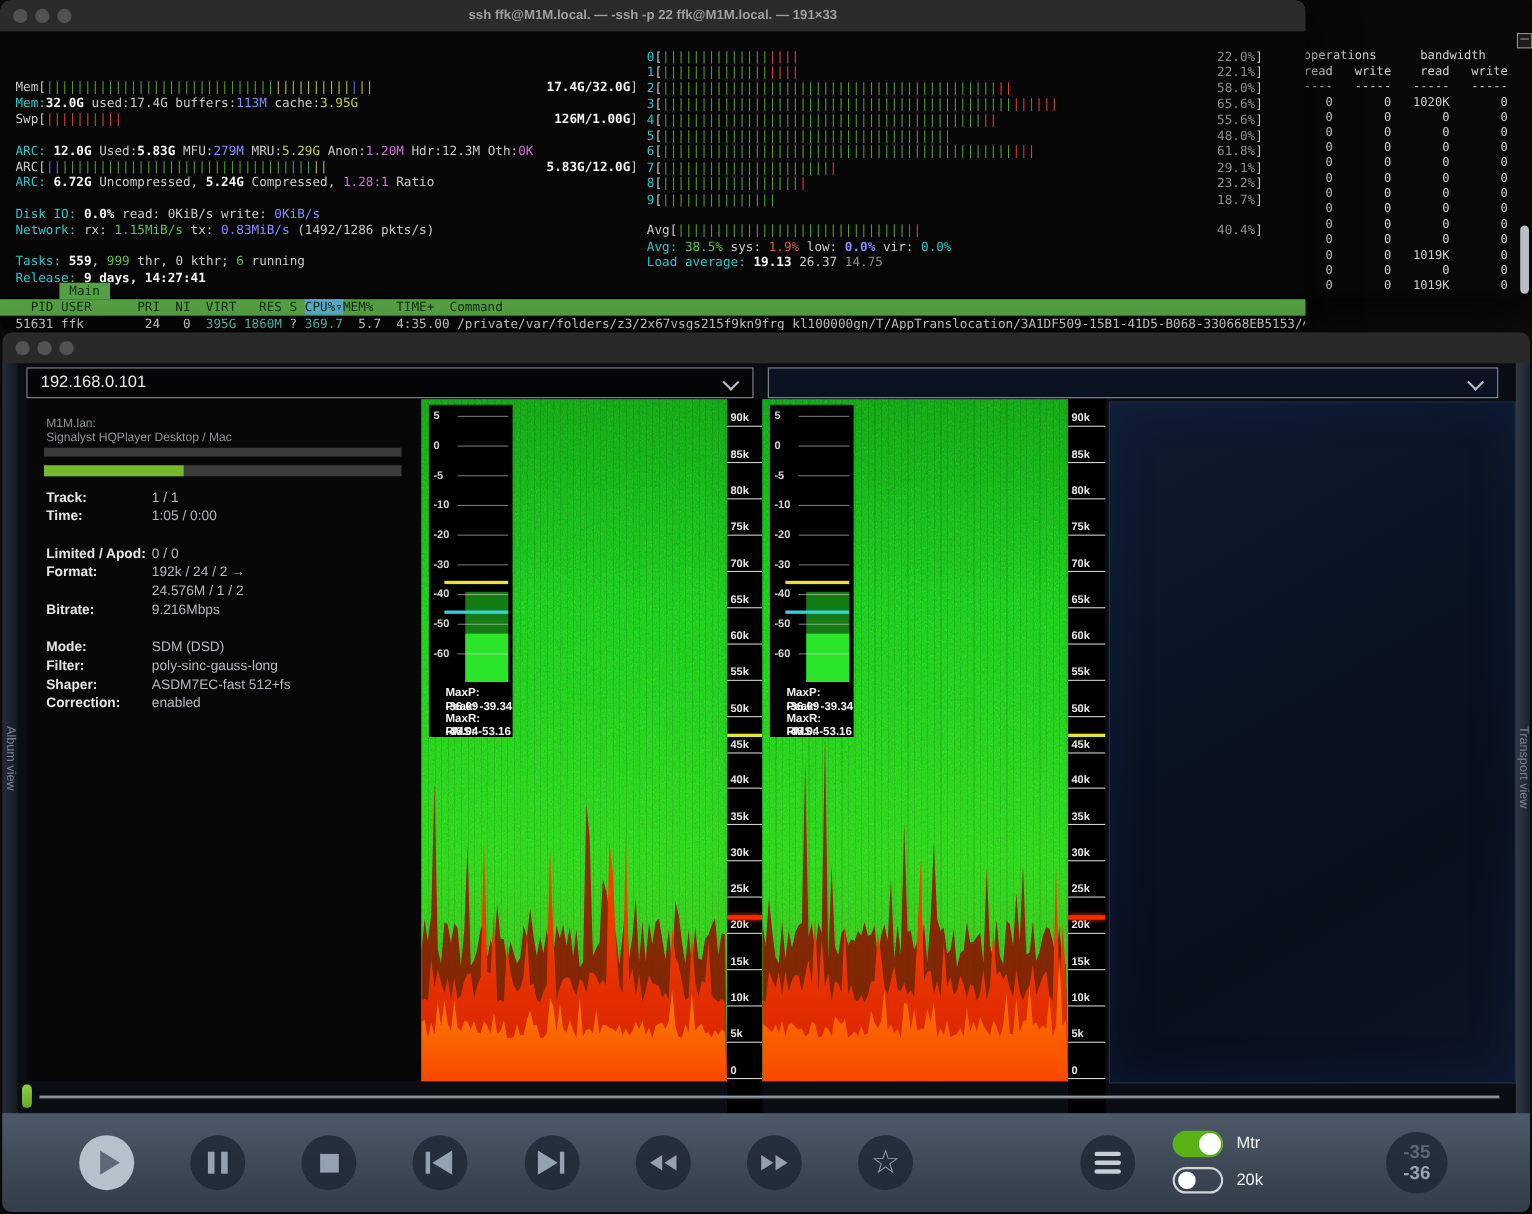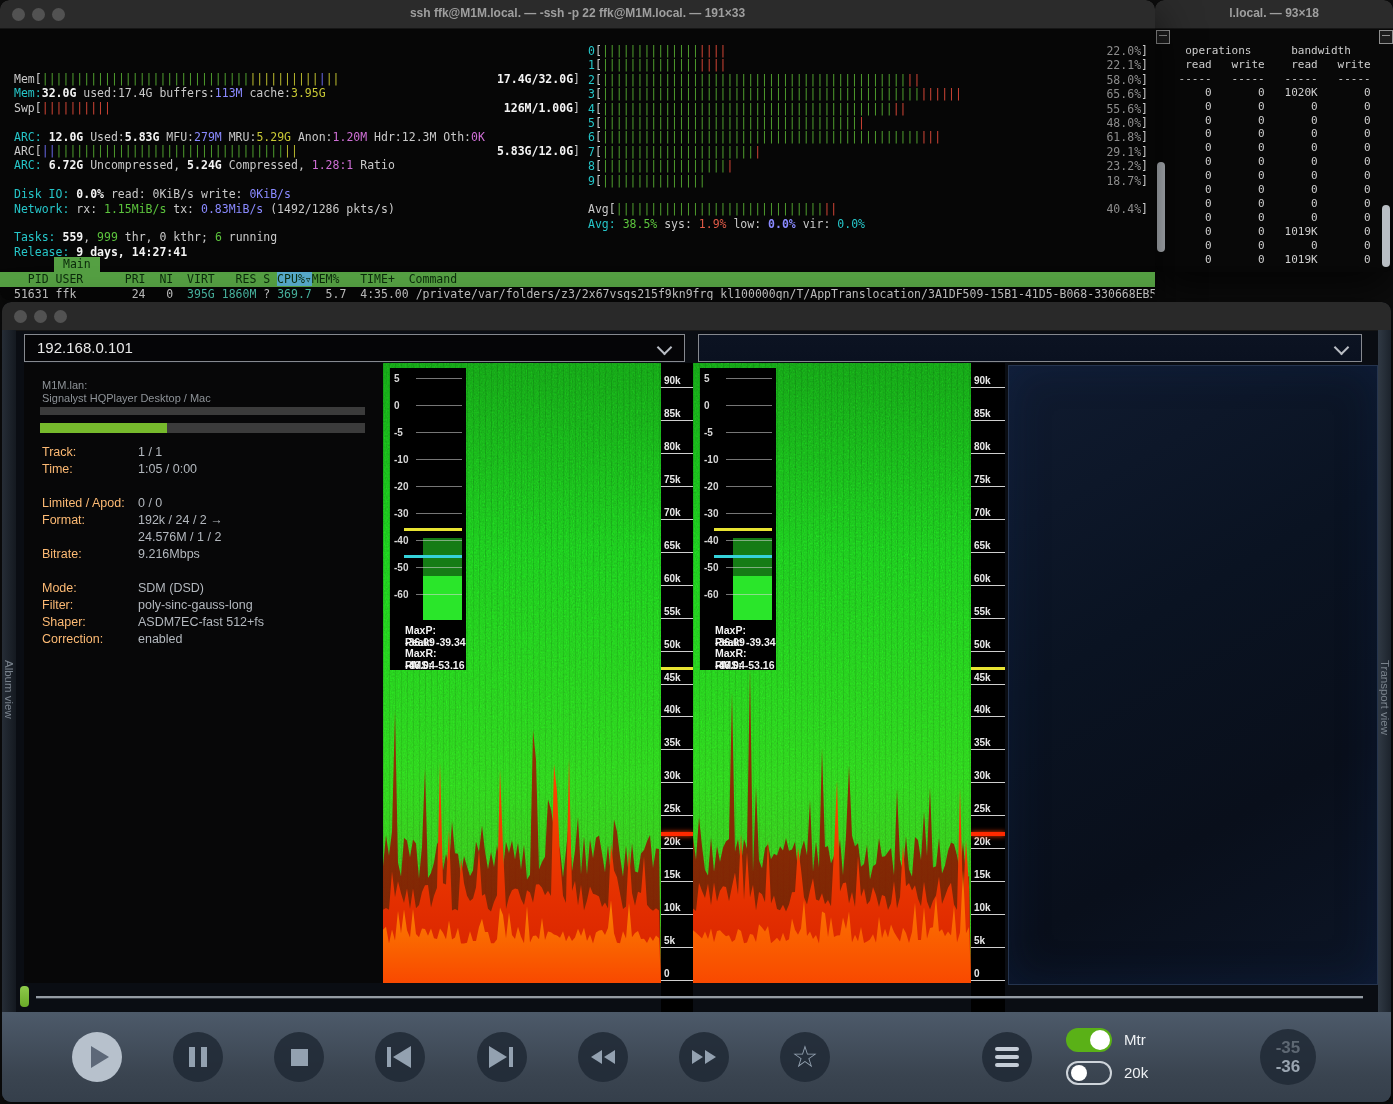--- a/index.html
+++ b/index.html
@@ -1,20 +1,20 @@
 <!DOCTYPE html>
 <html><head>
 <meta charset="utf-8">
 <style>
   html,body{margin:0;padding:0;}
   body{width:1393px;height:1104px;background:#0e0e0e;position:relative;overflow:hidden;
        font-family:"Liberation Sans",sans-serif;}
   
   .win{position:absolute;border-radius:9px;box-shadow:0 18px 45px rgba(0,0,0,.7);}
-  #term1{left:0;top:0;width:1155px;height:300px;background:#060606;z-index:2;overflow:hidden;}
+  #term1{left:0;top:0;width:1155px;height:300px;background:#060606;z-index:2;overflow:hidden;padding-left:32px;}
   #term2{left:1155px;top:0;width:238px;height:272px;background:#080808;z-index:1;overflow:hidden;}
   .tbar{position:absolute;left:0;top:0;right:0;height:28px;background:#2b2b2b;
         border-bottom:1px solid #161616;border-radius:9px 9px 0 0;}
   .tbar .ttl{position:absolute;left:0;right:0;top:6px;text-align:center;font-size:12px;
         font-weight:bold;color:#9f9f9f;white-space:nowrap;}
   .dots{position:absolute;left:12px;top:8px;display:flex;gap:7px;}
   .dot{width:13px;height:13px;border-radius:50%;background:#525252;}
   .mono{font-family:"DejaVu Sans Mono",monospace;}
   .tcol{position:absolute;font-size:11.5px;line-height:14.4px;}
   #t1left{left:14px;top:44px;width:566px;margin-top:28px;}
@@ -54,21 +54,21 @@
         color:#79828c;white-space:nowrap;}
   #infoPanel{position:absolute;left:22px;top:61px;width:359px;height:620px;background:#070708;}
   #infoPanel .status{position:absolute;left:18px;top:16px;font-size:11px;line-height:13px;color:#8e9398;}
   .pbar{position:absolute;left:16px;width:325px;background:#3b3b3b;}
   #pbar1{top:44px;height:8px;}
   #pbar2{top:60px;height:10px;}
   #pbar2 .fill{height:100%;background:#76b92c;}
   #infoRows{position:absolute;left:18px;top:82px;right:8px;}
   .igroup{margin-bottom:17px;}
   .irow{display:flex;height:17px;font-size:12.5px;}
-  .irow .ilabel{width:96px;font-weight:normal;color:#fdba74;flex:none;}
+  .irow .ilabel{width:96px;font-weight:bold;color:#e5e5e5;flex:none;}
   .irow .ivalue{color:#b3b8be;white-space:nowrap;}
   .spec{position:absolute;top:61px;width:278px;height:620px;overflow:hidden;
         background:linear-gradient(180deg,#0ba111 0%,#14b715 35%,#1cc41b 60%,#2acf1e 78%,#26c21c 100%);}
   #specL{left:381px;} #specR{left:691px;}
   .spec .noise{position:absolute;inset:0;}
   .spec .stripes{position:absolute;inset:0;
         background:repeating-linear-gradient(90deg,rgba(0,45,0,.12) 0 1px,transparent 1px 6px);}
   .spec .sheen{position:absolute;inset:0;
         background:linear-gradient(180deg,rgba(0,60,0,.22),rgba(40,160,0,0) 30%,rgba(170,235,0,.10) 68%,rgba(210,80,0,.12) 84%);}
   .spec svg.flames{position:absolute;left:0;bottom:0;}
@@ -124,23 +124,20 @@
   .tglabel{position:absolute;left:1122px;font-size:15px;color:#eef1f4;}
   #badge{position:absolute;left:1258px;top:17px;width:56px;height:56px;border-radius:50%;
         background:rgba(32,41,53,.85);text-align:center;font-weight:bold;font-size:17px;line-height:19px;
         padding-top:9px;box-sizing:border-box;}
   #badge .b1{color:#5e6873;} #badge .b2{color:#9aa5b1;}
 </style>
 </head>
 <body>
 
 <div class="win" id="term2">
-  <div class="tbar">
-    <div class="ttl">l.local. — 93×18</div>
-  </div>
   <pre id="t2pre" class="mono">  operations      bandwidth
   read   write    read   write
  -----   -----   -----   -----
      0       0   1020K       0
      0       0       0       0
      0       0       0       0
      0       0       0       0
      0       0       0       0
      0       0       0       0
      0       0       0       0
@@ -188,20 +185,21 @@
       <div class="tline"><span class="c-cy">3</span><span class="c-fg">[</span><span class="pipes"><span class="p-pg">||||||||||||||||||||||||||||||||||||||||||||||</span><span class="p-pr">||||||</span></span><span class="c-gy">65.6%</span><span class="c-fg">]</span></div>
       <div class="tline"><span class="c-cy">4</span><span class="c-fg">[</span><span class="pipes"><span class="p-pg">||||||||||||||||||||||||||||||||||||||||||</span><span class="p-pr">||</span></span><span class="c-gy">55.6%</span><span class="c-fg">]</span></div>
       <div class="tline"><span class="c-cy">5</span><span class="c-fg">[</span><span class="pipes"><span class="p-pg">|||||||||||||||||||||||||||||||||||||</span><span class="p-pr">|</span></span><span class="c-gy">48.0%</span><span class="c-fg">]</span></div>
       <div class="tline"><span class="c-cy">6</span><span class="c-fg">[</span><span class="pipes"><span class="p-pg">||||||||||||||||||||||||||||||||||||||||||||||</span><span class="p-pr">|||</span></span><span class="c-gy">61.8%</span><span class="c-fg">]</span></div>
       <div class="tline"><span class="c-cy">7</span><span class="c-fg">[</span><span class="pipes"><span class="p-pg">||||||||||||||||||||||</span><span class="p-pr">|</span></span><span class="c-gy">29.1%</span><span class="c-fg">]</span></div>
       <div class="tline"><span class="c-cy">8</span><span class="c-fg">[</span><span class="pipes"><span class="p-pg">||||||||||||||||||</span><span class="p-pr">|</span></span><span class="c-gy">23.2%</span><span class="c-fg">]</span></div>
       <div class="tline"><span class="c-cy">9</span><span class="c-fg">[</span><span class="pipes"><span class="p-pg">|||||||||||||||</span></span><span class="c-gy">18.7%</span><span class="c-fg">]</span></div>
       <div class="tline">&nbsp;</div>
       <div class="tline"><span class="c-fg">Avg</span><span class="c-fg">[</span><span class="pipes"><span class="p-pg">||||||||||||||||||||||||||||||</span><span class="p-pr">||</span></span><span class="c-gy">40.4%</span><span class="c-fg">]</span></div>
       <div class="tline"><span class="c-cy">Avg: </span><span class="c-gr">38.5%</span><span class="c-fg"> sys: </span><span class="c-re">1.9%</span><span class="c-fg"> low: </span><span class="c-blb">0.0%</span><span class="c-fg"> vir: </span><span class="c-cy">0.0%</span></div>
+      <div class="tline"><span class="c-cy">Load average: </span><span class="c-bw">19.13</span><span class="c-fg"> 26.37</span><span class="c-gy"> 14.75</span></div>
     </div>
   <div id="mainTab" class="mono">Main</div>
   <div id="procHead" class="mono"><span>  PID USER      PRI  NI  VIRT   RES S </span><span class="cpucell">CPU%▿</span><span>MEM%   TIME+  Command</span></div>
   <div id="procRow" class="mono"><span class="c-fg">51631 ffk        24   0  </span><span class="c-tl">395G</span><span class="c-fg"> </span><span class="c-tl">1860M</span><span class="c-fg"> ? </span><span class="c-tl">369.7</span><span class="c-fg">  5.7  4:35.00 </span><span class="c-fg">/private/var/folders/z3/2x67vsgs215f9kn9frg_kl100000gn/T/AppTranslocation/3A1DF509-15B1-41D5-B068-330668EB5153/d/HQPlayer5Desktop.ap</span></div>
 </div>
 
 <div class="win" id="player">
   <div class="tbar">
     <div class="dots">
       <span class="dot"></span>

